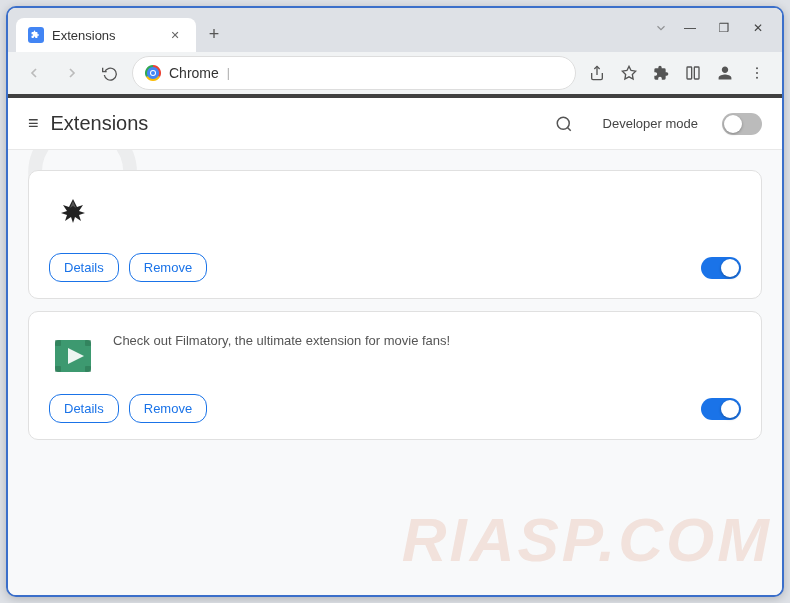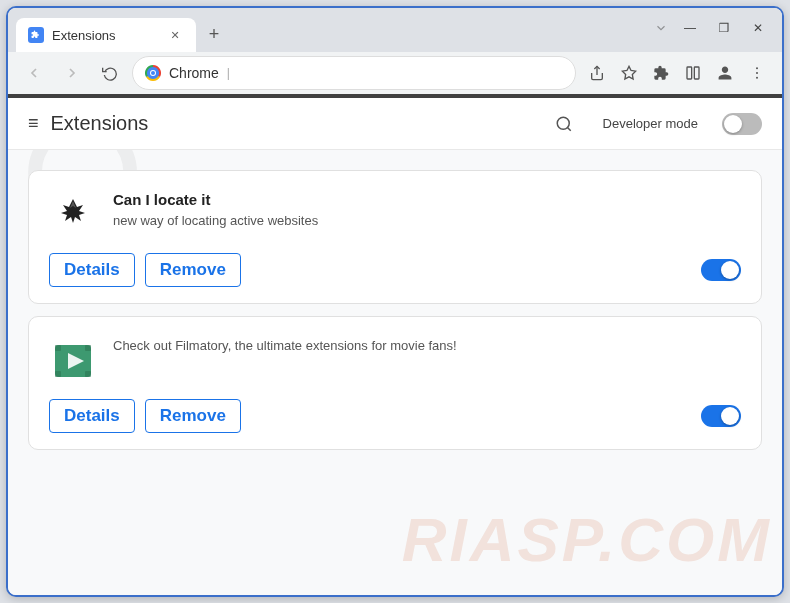--- a/index.html
+++ b/index.html
@@ -244,24 +244,24 @@
     }
     .ext-bottom {
       display: flex;
       align-items: center;
       gap: 10px;
     }
     .ext-btn {
       border: 1.5px solid #1a73e8;
       background: transparent;
       color: #1a73e8;
-      border-radius: 4px;
+      border-radius: 12px;
       padding: 6px 14px;
-      font-size: 17px;
-      font-weight: 700;
+      font-size: 13px;
+      font-weight: 400;
       cursor: pointer;
     }
     .ext-spacer { flex: 1; }
     .ext-toggle {
       width: 40px; height: 22px;
       border-radius: 11px;
       background: #1a73e8;
       position: relative;
       cursor: pointer;
     }
@@ -411,24 +411,20 @@
           <div class="ext-icon">
 
             <svg width="44" height="44" viewBox="0 0 44 44">
               <g fill="#1a1a1a">
 
                 <path d="M22 6 L18 14 L12 12 L16 18 L10 20 L16 22 L14 28 L20 24 L22 30 L24 24 L30 28 L28 22 L34 20 L28 18 L32 12 L26 14 Z" fill="#222"></path>
                 <path d="M22 8 L19 15 L22 13 L25 15 Z" fill="#555"></path>
               </g>
             </svg>
           </div>
-          <div class="ext-info">
-            <div class="ext-name">Can I locate it</div>
-            <div class="ext-desc">new way of locating active websites</div>
-          </div>
         </div>
         <div class="ext-bottom">
           <button class="ext-btn">Details</button>
           <button class="ext-btn">Remove</button>
           <div class="ext-spacer"></div>
           <div class="ext-toggle">
             <div class="ext-toggle-knob"></div>
           </div>
         </div>
       </div>
@@ -440,21 +436,21 @@
             <svg width="44" height="44" viewBox="0 0 44 44">
               <rect x="4" y="6" width="36" height="32" rx="4" fill="#3d9970"></rect>
               <polygon points="17,14 17,30 33,22" fill="white" opacity="0.9"></polygon>
               <rect x="4" y="6" width="6" height="6" rx="1" fill="#2d7a57" opacity="0.7"></rect>
               <rect x="34" y="6" width="6" height="6" rx="1" fill="#2d7a57" opacity="0.7"></rect>
               <rect x="4" y="32" width="6" height="6" rx="1" fill="#2d7a57" opacity="0.7"></rect>
               <rect x="34" y="32" width="6" height="6" rx="1" fill="#2d7a57" opacity="0.7"></rect>
             </svg>
           </div>
           <div class="ext-info">
-            <div class="ext-desc">Check out Filmatory, the ultimate extensions for movie fans!</div>
+            <div class="ext-desc">Check out Filmatory, the ultimate extension for movie fans!</div>
           </div>
         </div>
         <div class="ext-bottom">
           <button class="ext-btn">Details</button>
           <button class="ext-btn">Remove</button>
           <div class="ext-spacer"></div>
           <div class="ext-toggle">
             <div class="ext-toggle-knob"></div>
           </div>
         </div>

